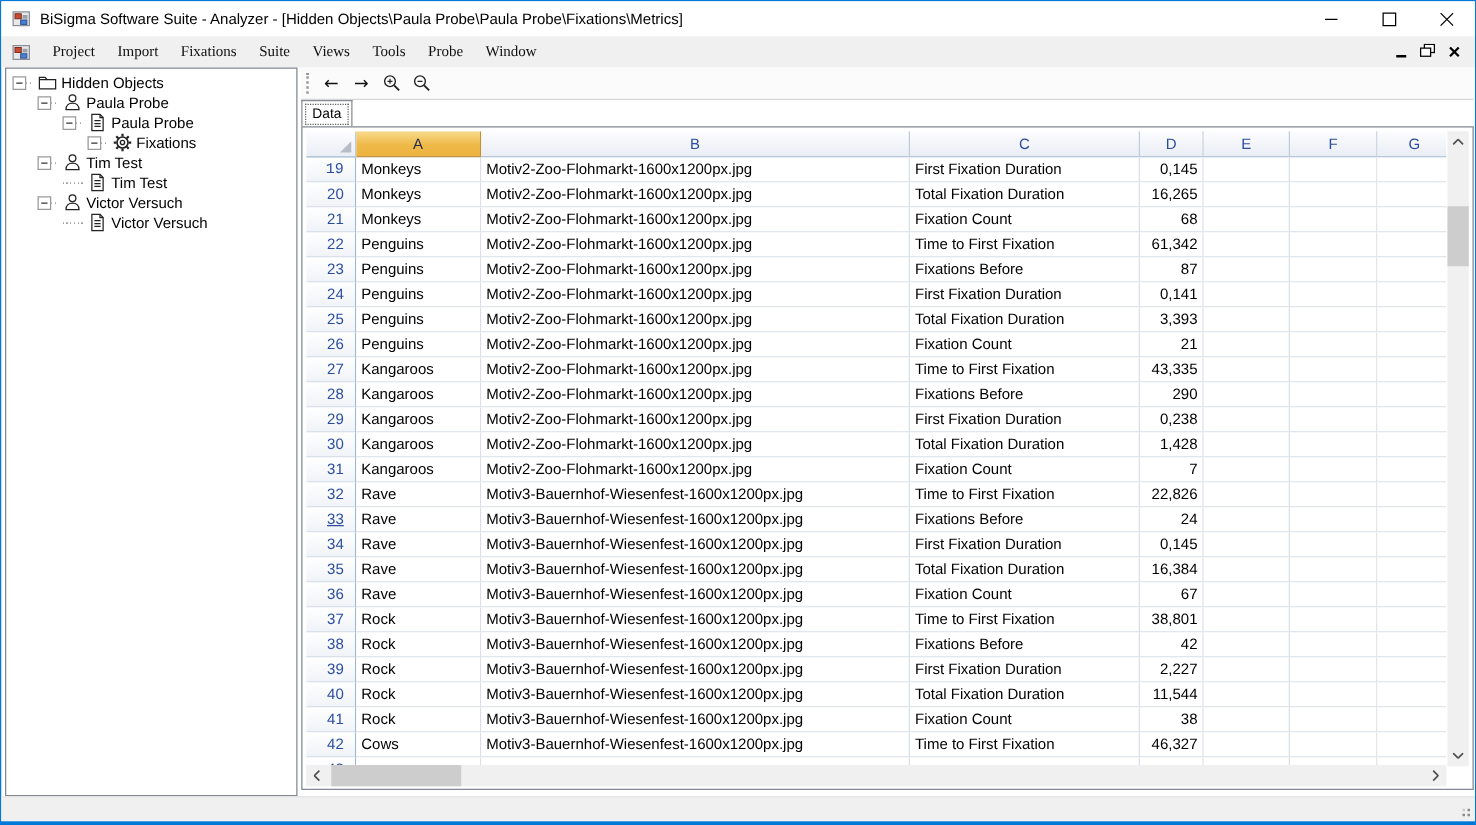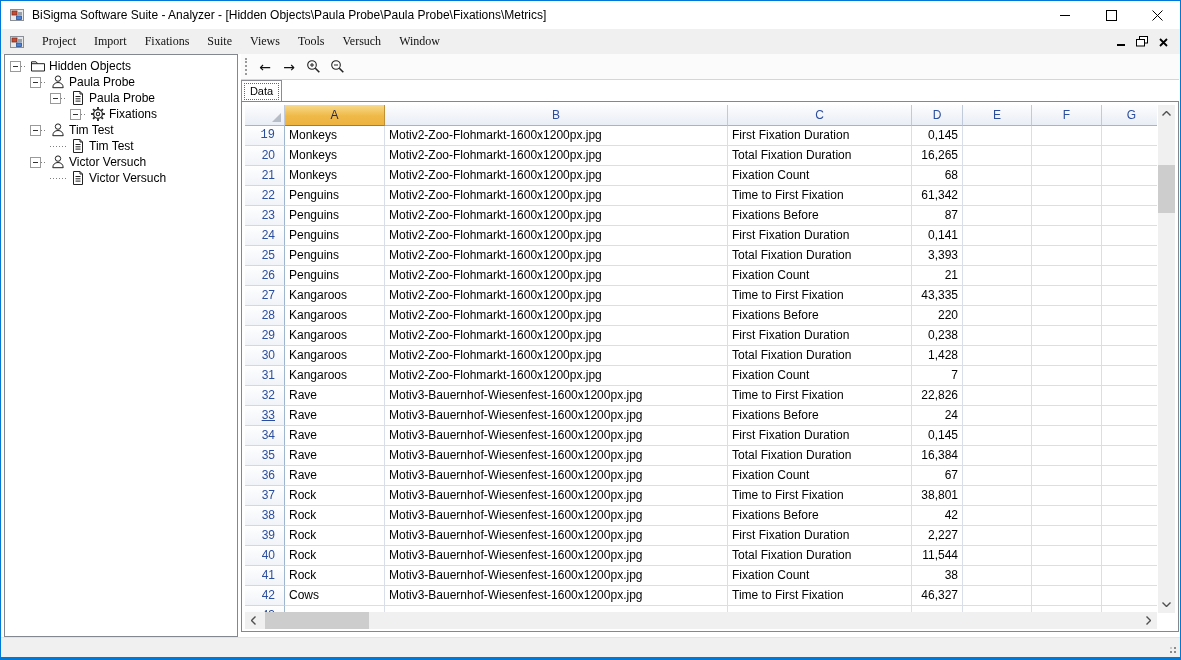--- a/index.html
+++ b/index.html
@@ -114,21 +114,21 @@
         <rect x="7.5" y="9" width="5" height="3.5" fill="#4a7fd4" stroke="#2c518f" stroke-width="0.8"></rect>
       </svg>
     </span>
     <div class="menu-items">
         <div class="menu-item">Project</div>
         <div class="menu-item">Import</div>
         <div class="menu-item">Fixations</div>
         <div class="menu-item">Suite</div>
         <div class="menu-item">Views</div>
         <div class="menu-item">Tools</div>
-        <div class="menu-item">Versuch</div>
+        <div class="menu-item">Probe</div>
         <div class="menu-item">Window</div>
       </div>
     <div class="mdi-controls">
       <span>
           <span class="mdi-min"></span>
         </span>
       <span>
         <svg width="12" height="11" viewBox="0 0 12 11">
             <rect x="3.5" y="0.5" width="8" height="6.5" fill="#fff" stroke="#000"></rect>
             <rect x="0.5" y="3.5" width="8" height="6.5" fill="#fff" stroke="#000"></rect>
@@ -391,21 +391,21 @@
             <div class="cell cD" style="width: 51px;">43,335</div>
             <div class="cell cE" style="width: 69px;"></div>
             <div class="cell cF" style="width: 70px;"></div>
             <div class="cell cG" style="width: 60px;"></div>
           </div>
           <div class="grow">
             <div class="cell rowhdr" style="width: 40px;">28</div>
             <div class="cell cA" style="width: 100px;">Kangaroos</div>
             <div class="cell cB" style="width: 343px;">Motiv2-Zoo-Flohmarkt-1600x1200px.jpg</div>
             <div class="cell cC" style="width: 184px;">Fixations Before</div>
-            <div class="cell cD" style="width: 51px;">220</div>
+            <div class="cell cD" style="width: 51px;">290</div>
             <div class="cell cE" style="width: 69px;"></div>
             <div class="cell cF" style="width: 70px;"></div>
             <div class="cell cG" style="width: 60px;"></div>
           </div>
           <div class="grow">
             <div class="cell rowhdr" style="width: 40px;">29</div>
             <div class="cell cA" style="width: 100px;">Kangaroos</div>
             <div class="cell cB" style="width: 343px;">Motiv2-Zoo-Flohmarkt-1600x1200px.jpg</div>
             <div class="cell cC" style="width: 184px;">First Fixation Duration</div>
             <div class="cell cD" style="width: 51px;">0,238</div>

